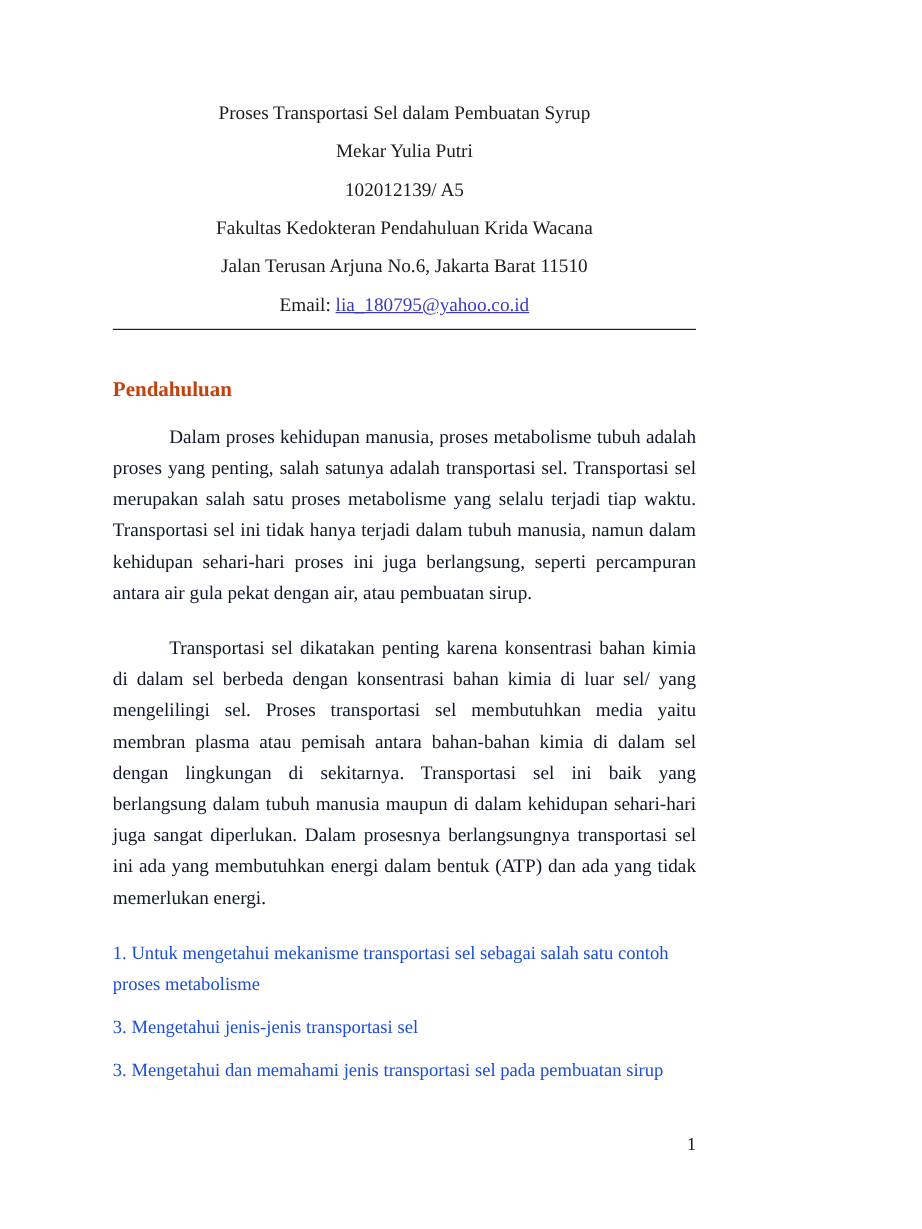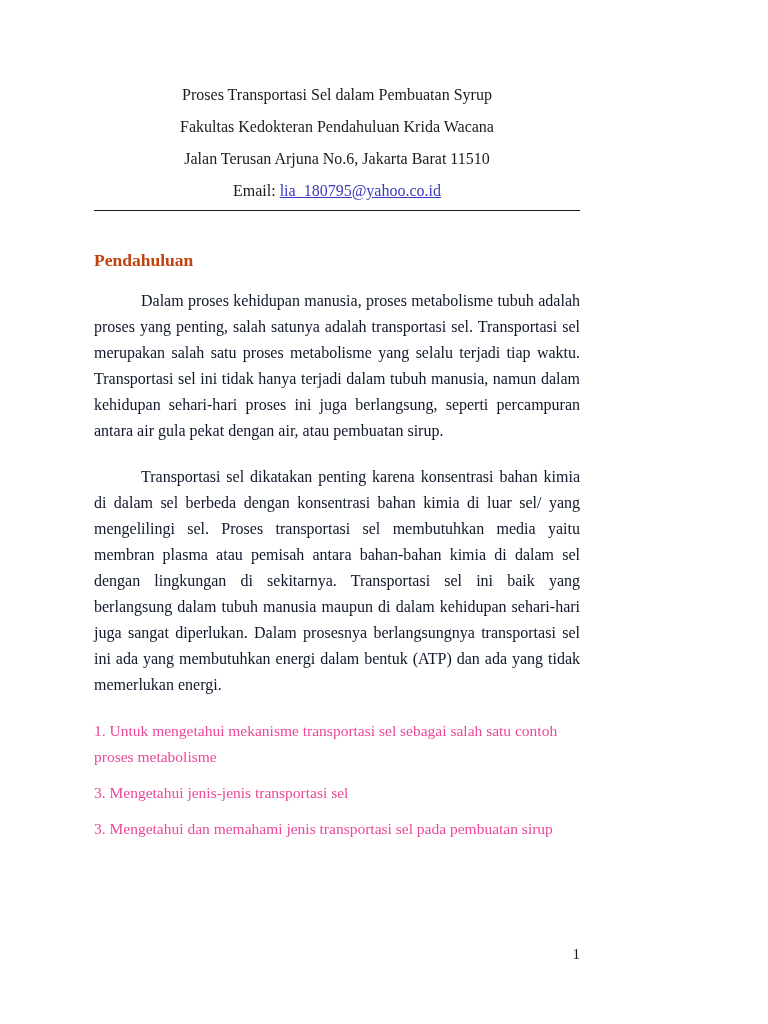--- a/index.html
+++ b/index.html
@@ -52,38 +52,40 @@
     text-align: justify;
     text-indent: 47px;
     margin: 0 0 20px 0;
     color: #0f172a;
   }
   .list-item {
     font-size: 15.5px;
     line-height: 26px;
     text-align: left;
     margin: 0 0 10px 0;
-    color: #ec4899;
+    color: #1d4ed8;
   }
   .page-number {
     position: absolute;
     top: 944px;
     right: 92px;
     font-size: 15px;
     line-height: 20px;
     color: #1b1b1b;
   }
 </style>
 </head>
 <body>
 
 <div class="page">
 
   <header class="doc-header">
     <p>Proses Transportasi Sel dalam Pembuatan Syrup</p>
+    <p>Mekar Yulia Putri</p>
+    <p>102012139/ A5</p>
     <p>Fakultas Kedokteran Pendahuluan Krida Wacana</p>
     <p>Jalan Terusan Arjuna No.6, Jakarta Barat 11510</p>
     <p><span>Email: </span><a class="email-link" style="color: rgb(58, 58, 191); margin-top: 19px;">lia_180795@yahoo.co.id</a></p>
   </header>
 
   <hr class="header-divider">
 
   <h2 class="section-heading">Pendahuluan</h2>
 
   <p class="body-par">Dalam proses kehidupan manusia, proses metabolisme tubuh adalah proses yang penting, salah satunya adalah transportasi sel. Transportasi sel merupakan salah satu proses metabolisme yang selalu terjadi tiap waktu. Transportasi sel ini tidak hanya terjadi dalam tubuh manusia, namun dalam kehidupan sehari-hari proses ini juga berlangsung, seperti percampuran antara air gula pekat dengan air, atau pembuatan sirup.</p>

